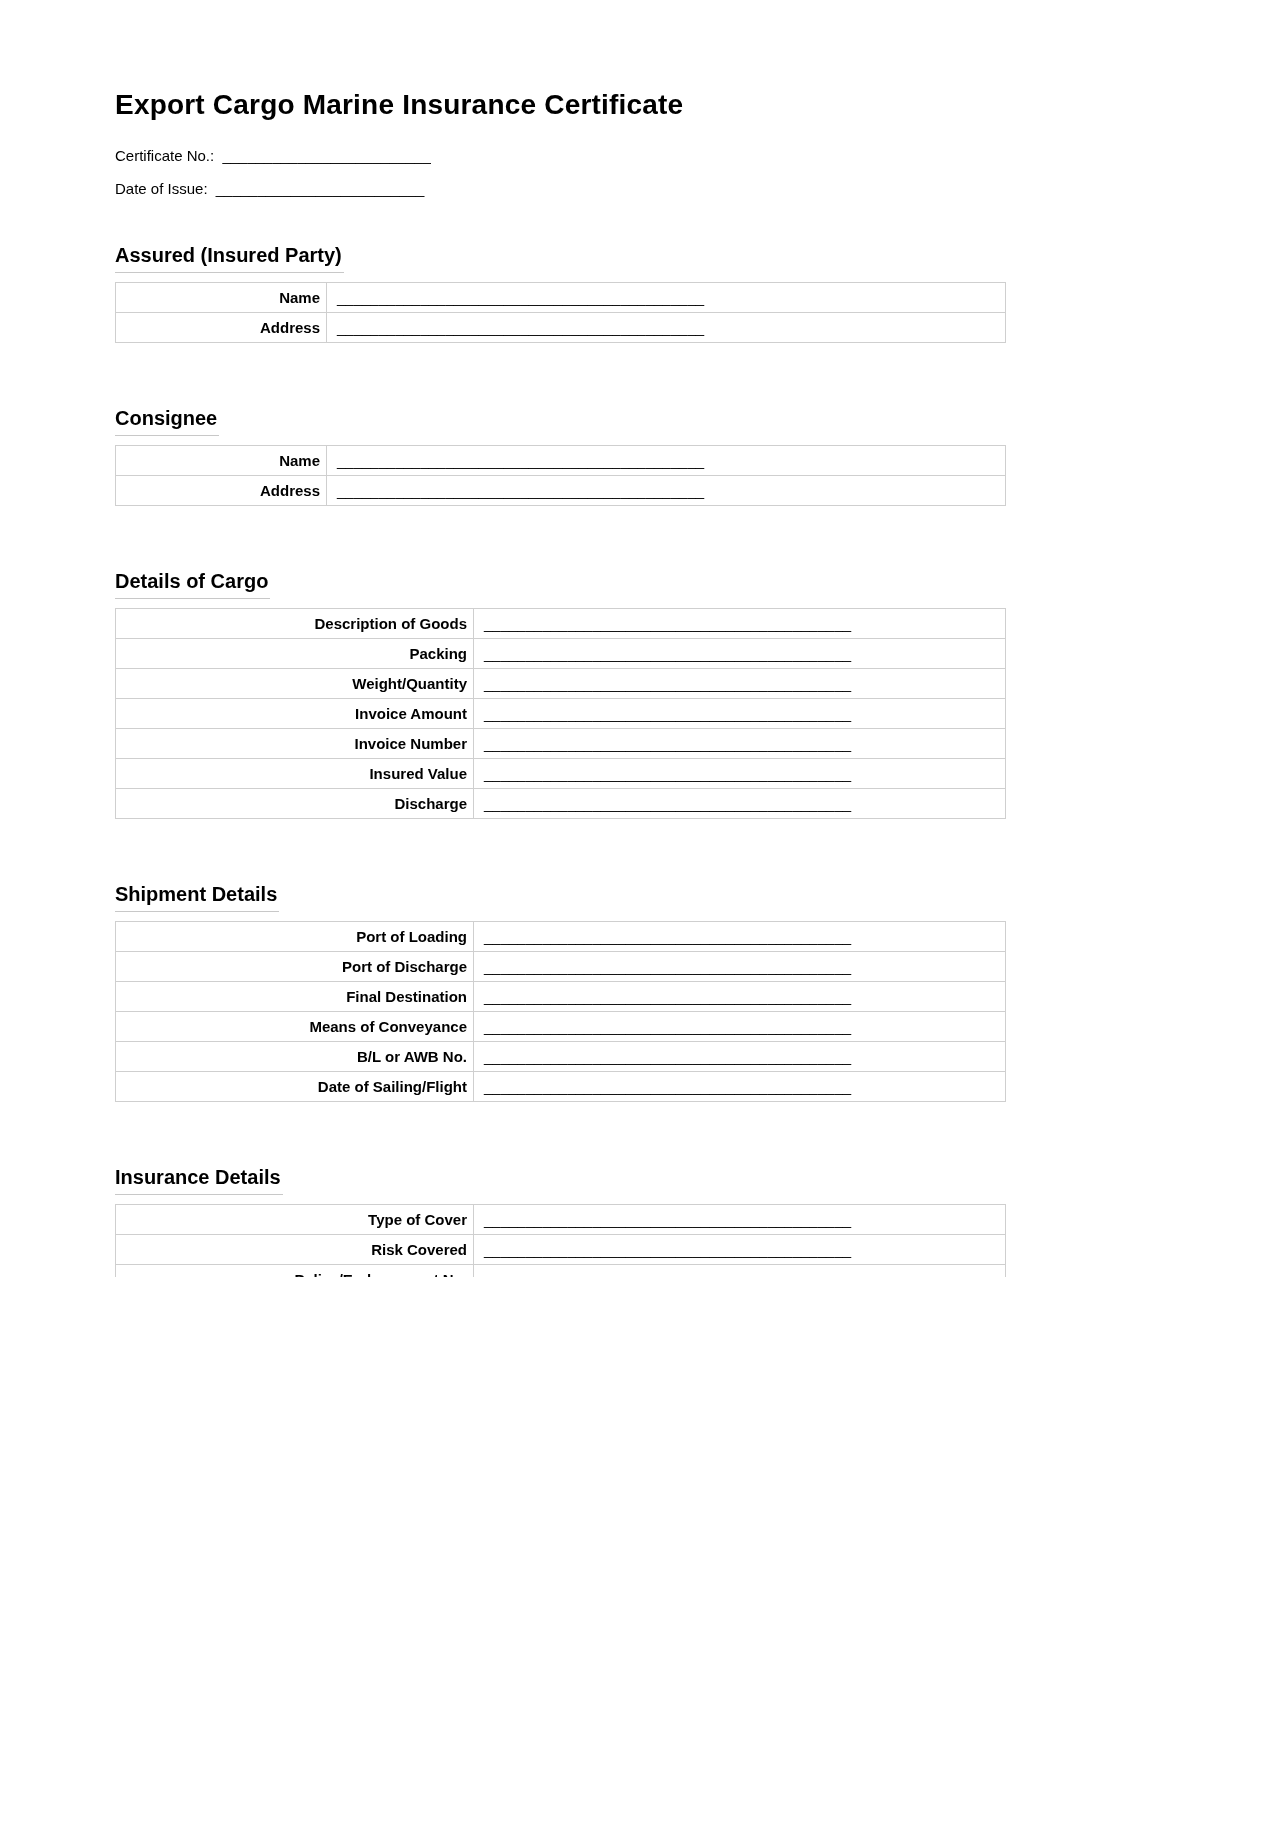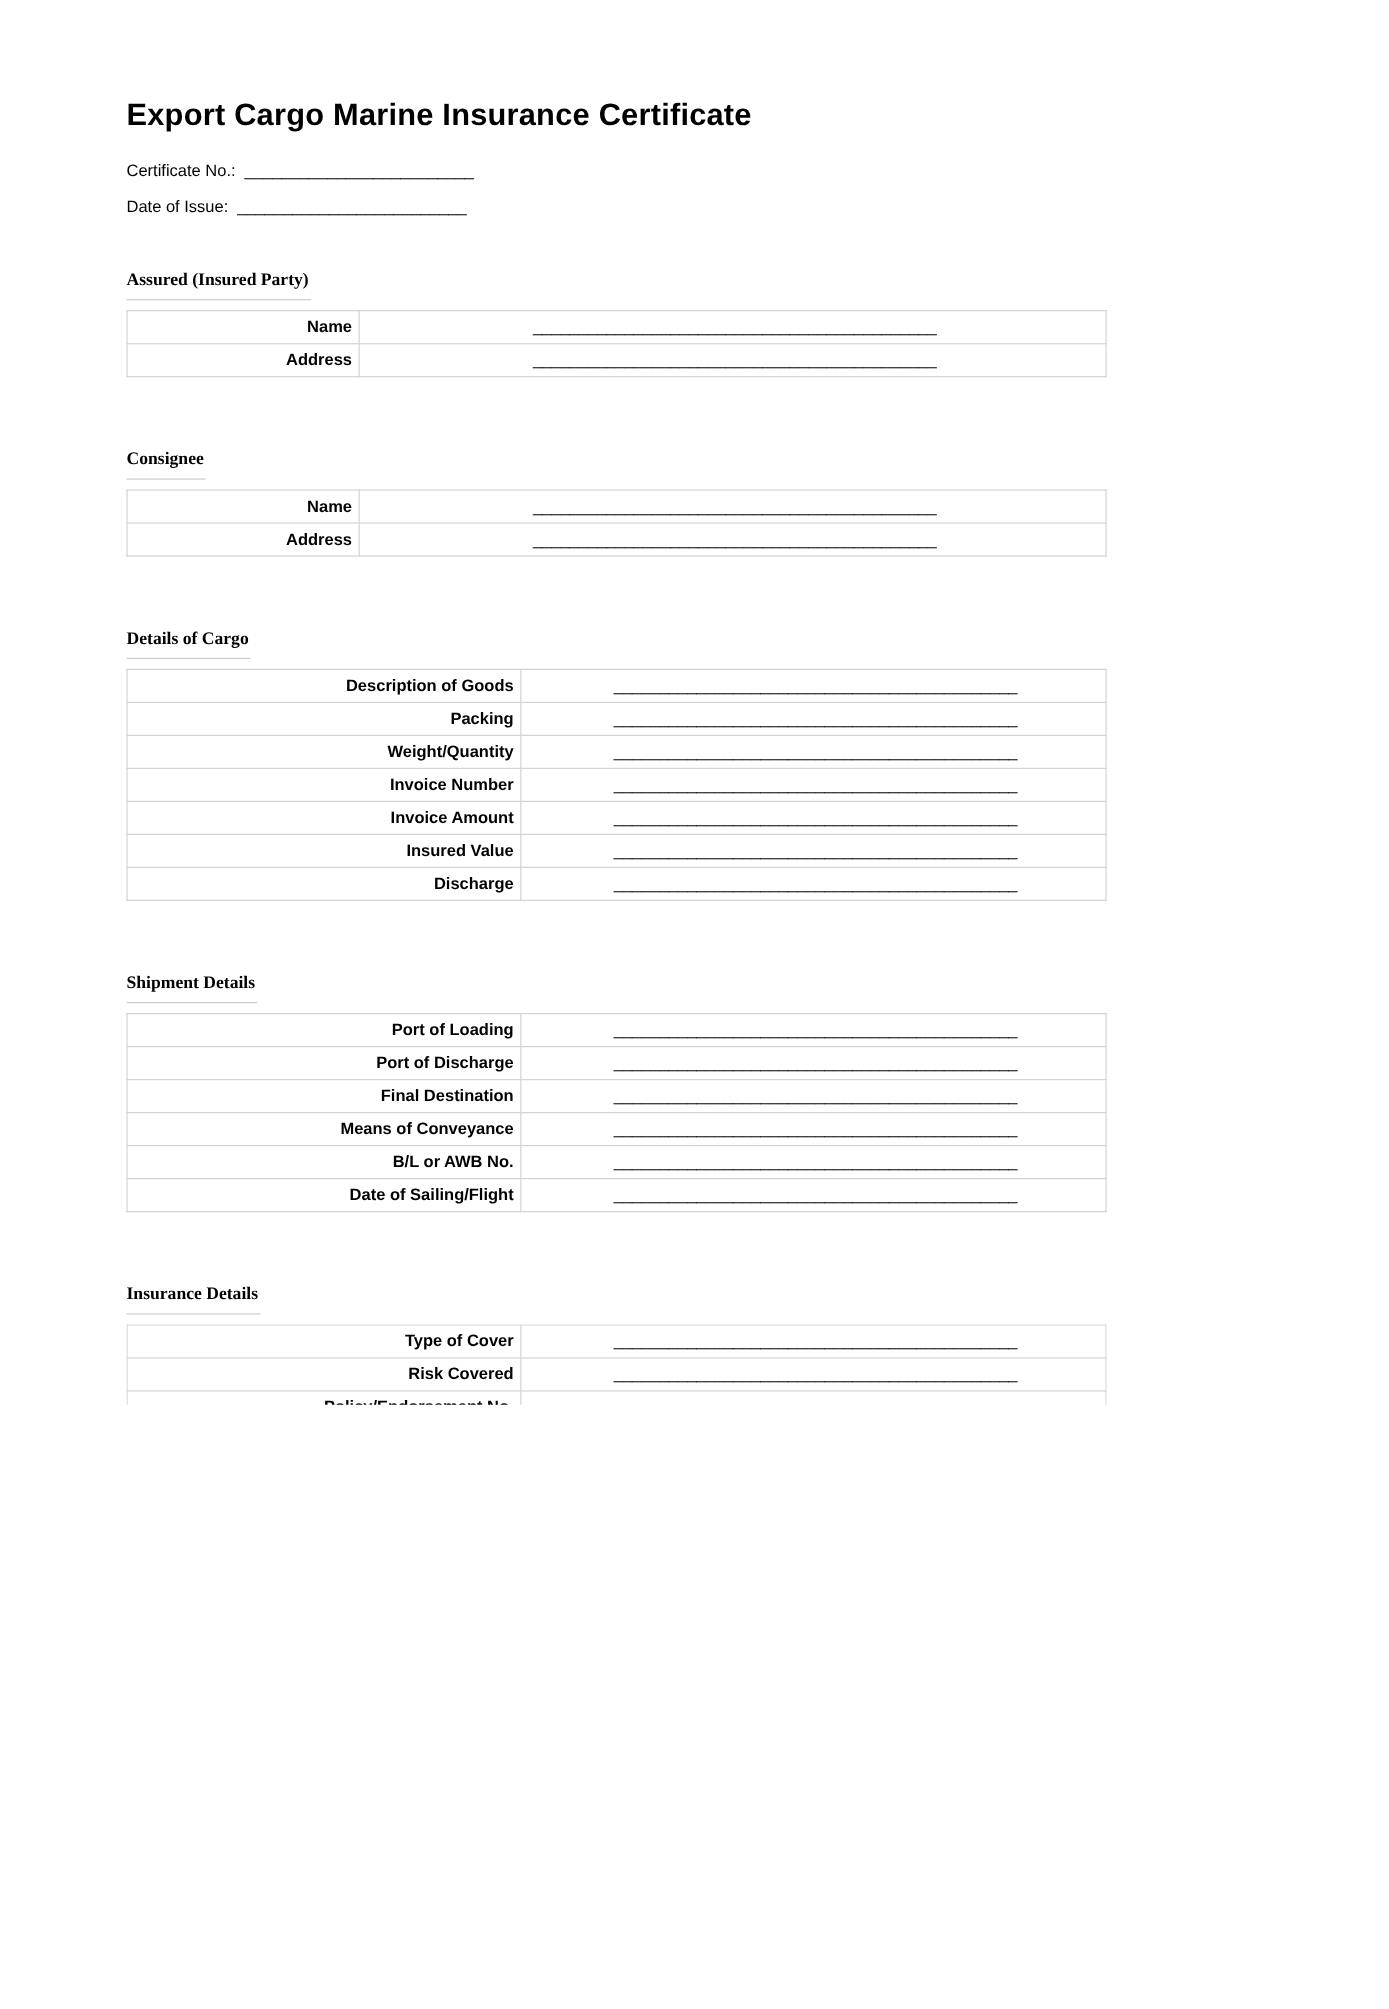--- a/index.html
+++ b/index.html
@@ -25,36 +25,36 @@
   .blank {
     font-size:15px; color:#000000; letter-spacing:0;
     white-space:nowrap; font-weight:normal;
   }
 
   h2.sec {
     width:fit-content;
     margin:46px 0 9px 0;
     padding:0 2px 7px 0;
     border-bottom:1px solid #c8c8c8;
-    font-size:16px; line-height:20px; font-weight:bold;font-family:Liberation Serif, serif;
+    font-size:20px; line-height:20px; font-weight:bold;
   }
   h2.sec.later { margin-top:65px; }
 
   table.ftab {
     border-collapse:collapse;
     width:891px;
     margin:9px 0 0 0;
     table-layout:fixed;
   }
   table.ftab td { border:1px solid #cfcfcf; height:29px; vertical-align:middle; }
   td.lbl {
     text-align:right; font-weight:bold; font-size:15px;
     padding:0 6px;
   }
-  td.val { padding:0 6px 0 10px;text-align:center; }
+  td.val { padding:0 6px 0 10px; }
   col.narrow { width:211px; }
   col.wide  { width:358px; }
 
   .clip { height:73px; overflow:hidden; margin:9px 0 0 0; }
   .clip table.ftab { margin:0; }
 </style>
 </head>
 <body>
 
 <div class="page">
@@ -120,25 +120,25 @@
       </tr>
       <tr>
         <td class="lbl">Packing</td>
         <td class="val"><span class="blank">____________________________________________</span></td>
       </tr>
       <tr>
         <td class="lbl">Weight/Quantity</td>
         <td class="val"><span class="blank">____________________________________________</span></td>
       </tr>
       <tr>
+        <td class="lbl">Invoice Amount</td>
+        <td class="val"><span class="blank">____________________________________________</span></td>
+      </tr>
+      <tr>
         <td class="lbl">Invoice Number</td>
-        <td class="val"><span class="blank">____________________________________________</span></td>
-      </tr>
-      <tr>
-        <td class="lbl">Invoice Amount</td>
         <td class="val"><span class="blank">____________________________________________</span></td>
       </tr>
       <tr>
         <td class="lbl">Insured Value</td>
         <td class="val"><span class="blank">____________________________________________</span></td>
       </tr>
       <tr>
         <td class="lbl">Discharge</td>
         <td class="val"><span class="blank">____________________________________________</span></td>
       </tr>

